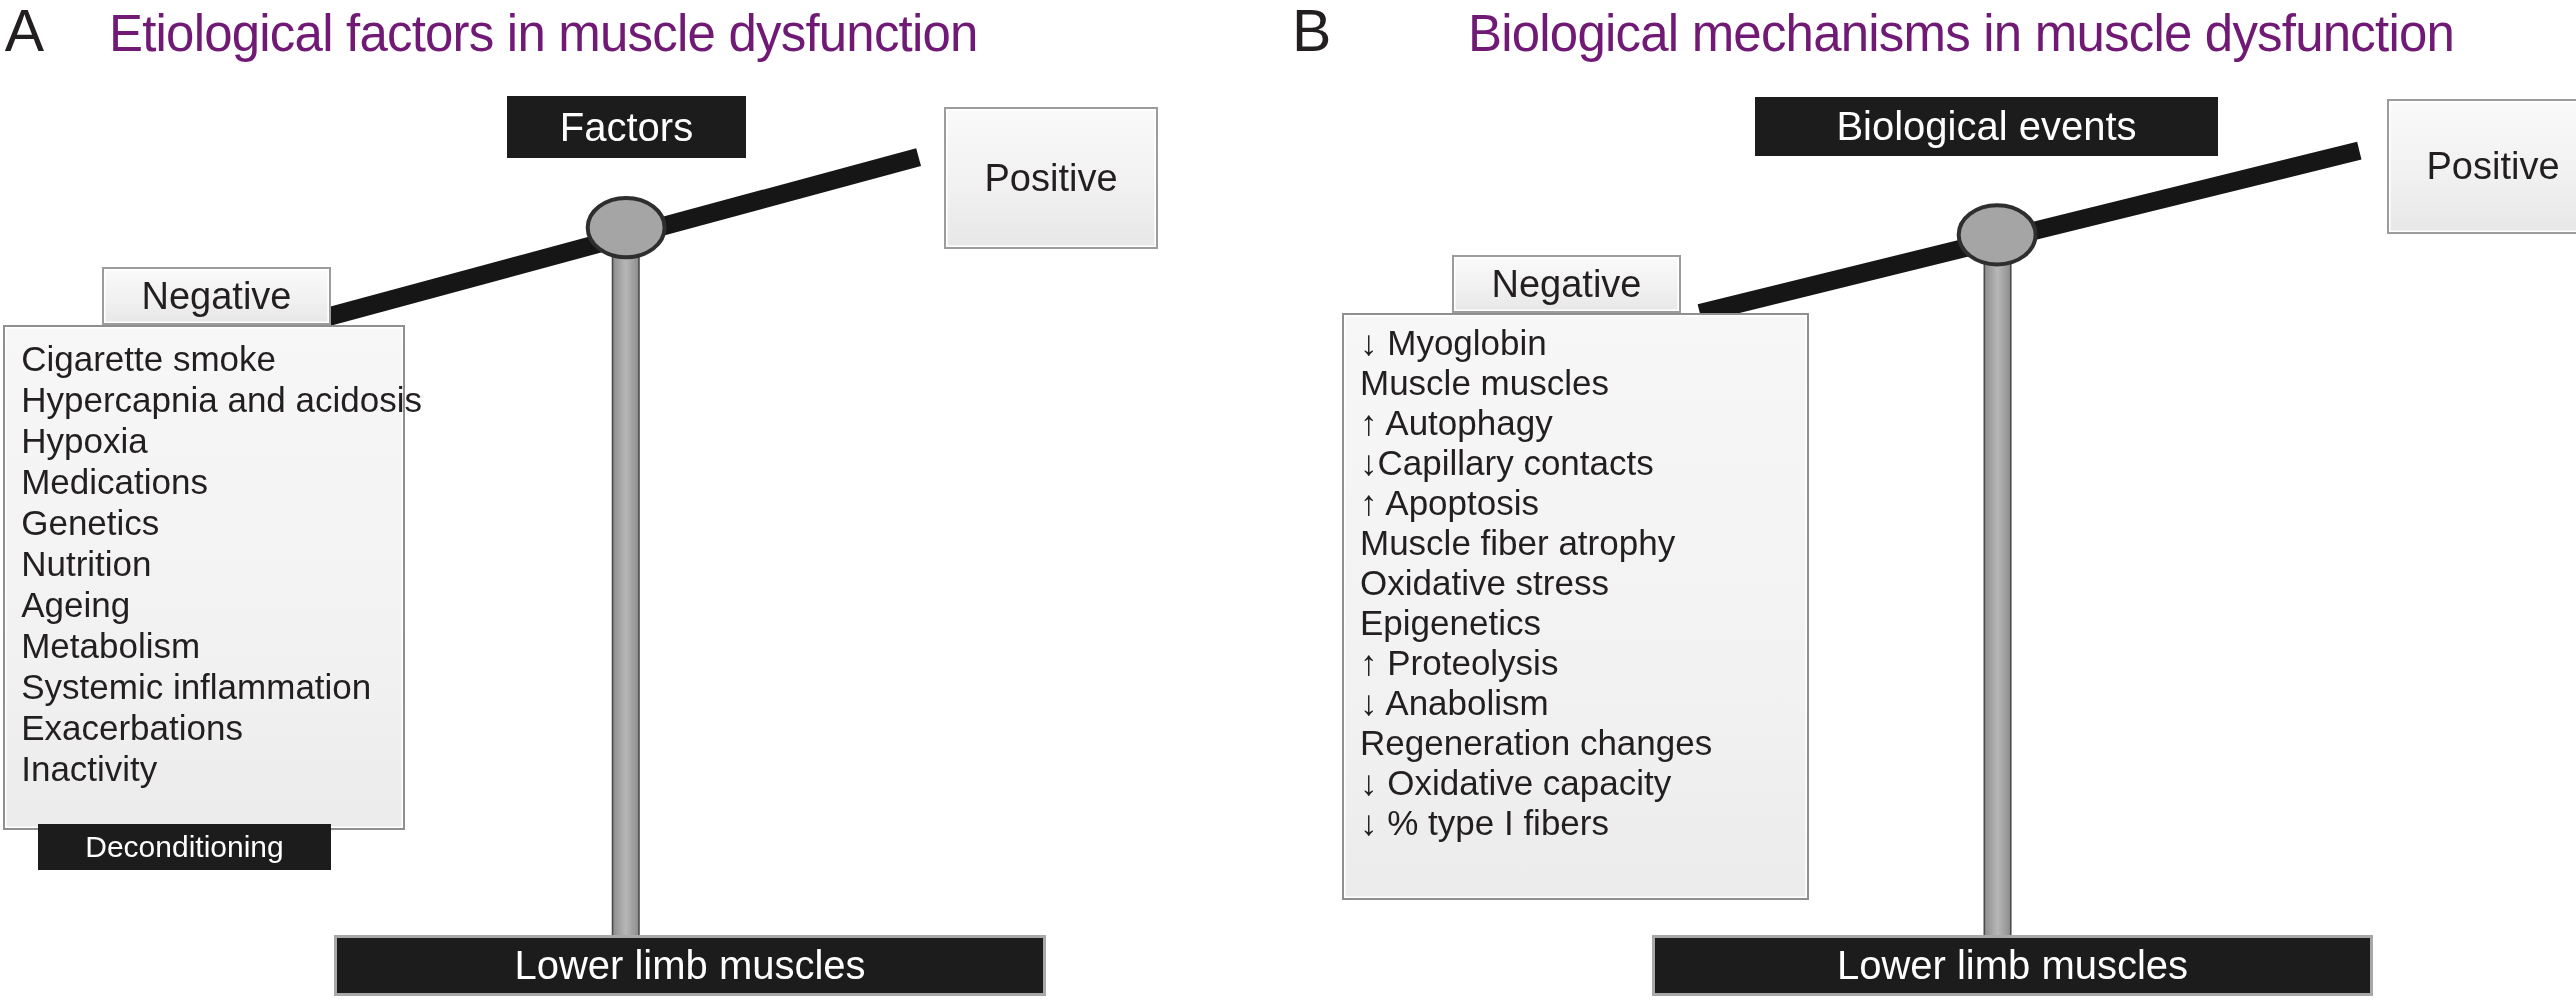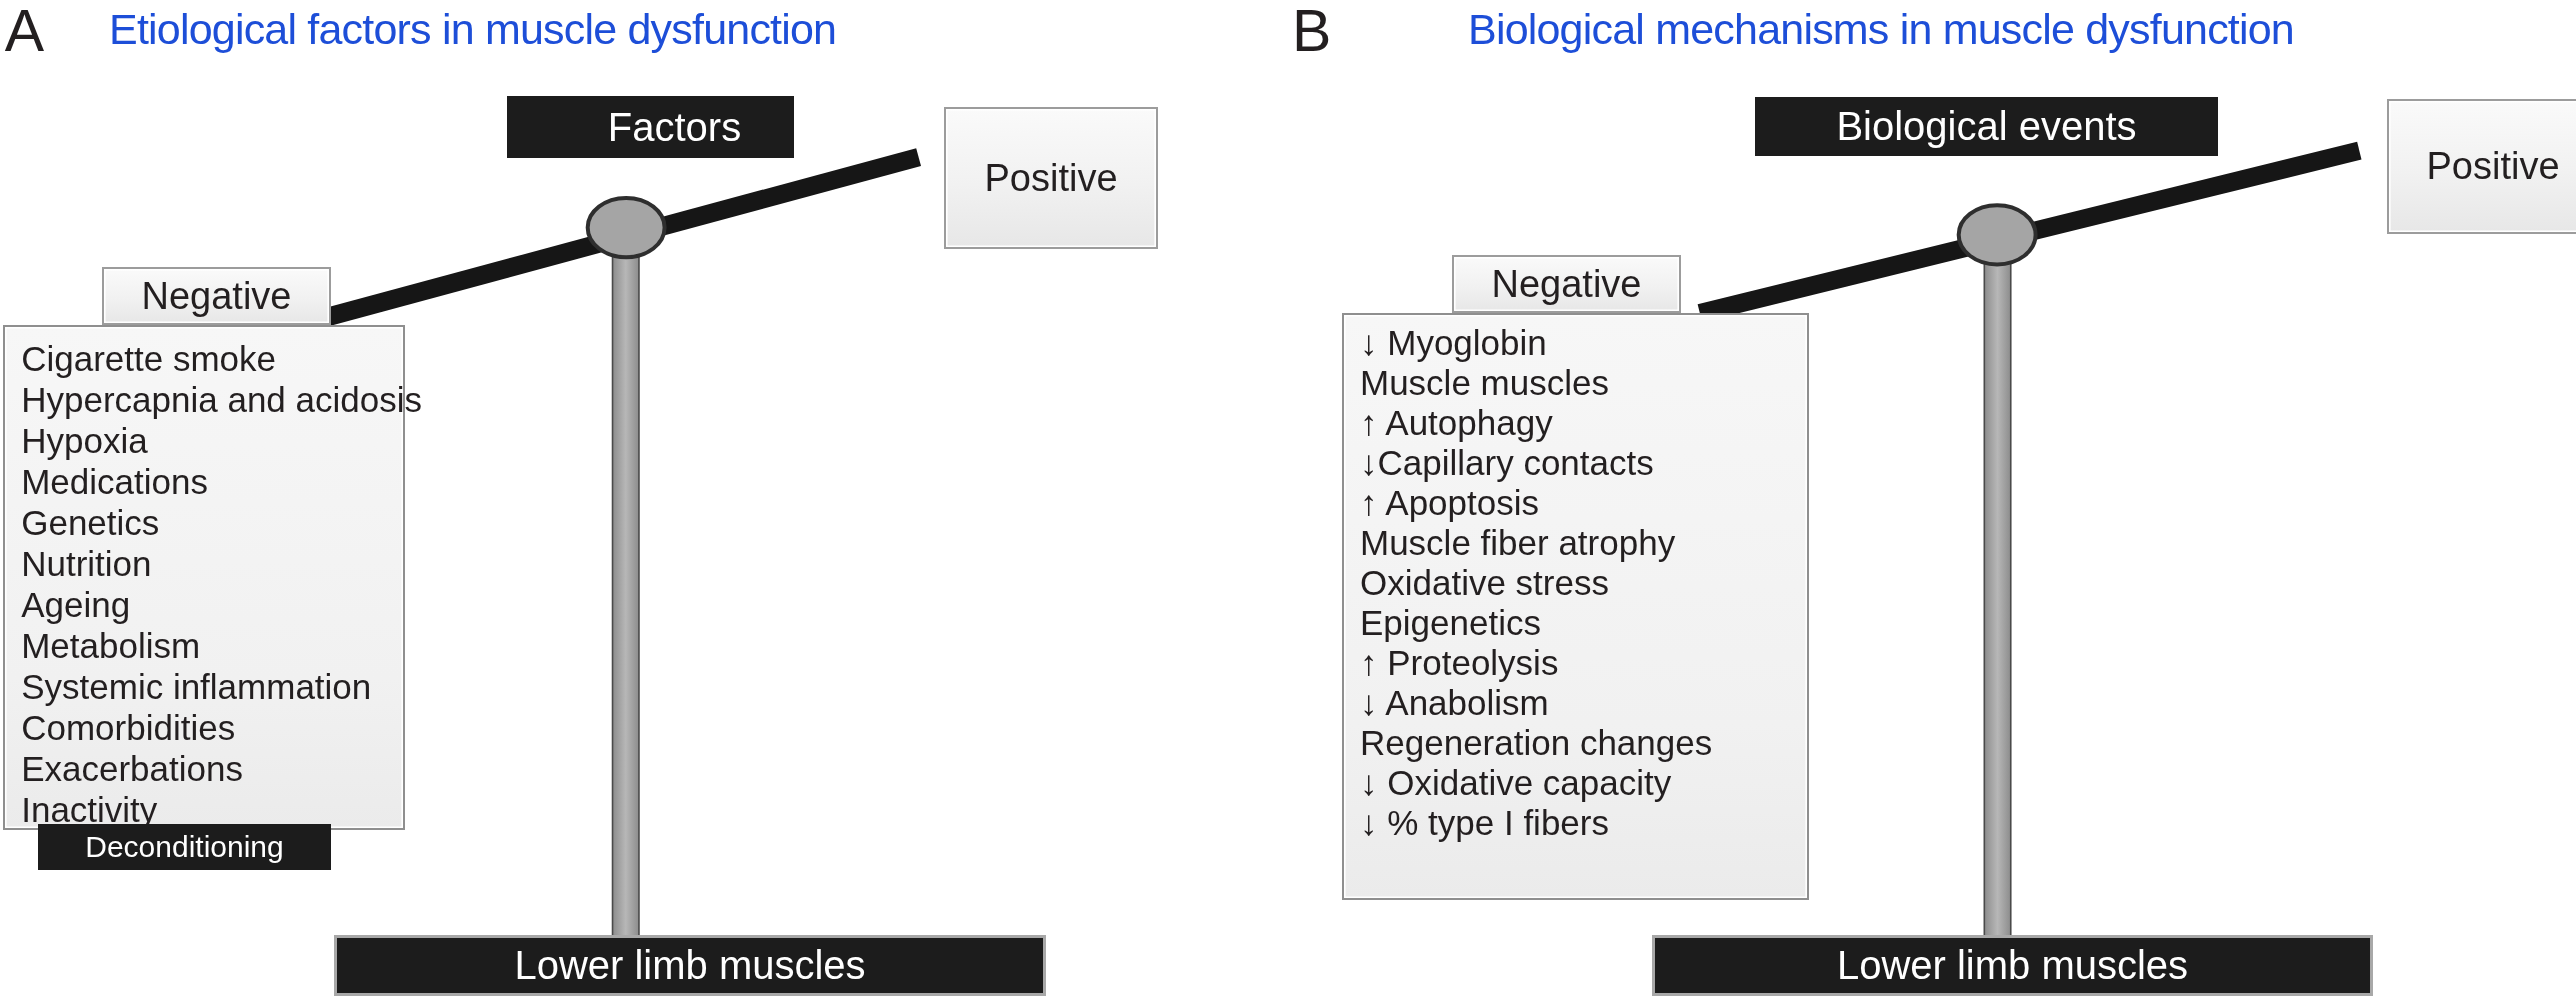--- a/index.html
+++ b/index.html
@@ -9,21 +9,21 @@
     background:#ffffff;
     font-family:"Liberation Sans","DejaVu Sans",sans-serif;
     color:#231f20;
     overflow:hidden;
   }
   .abs{position:absolute;}
   .panel-label{
     font-size:59px;line-height:1;color:#231f20;
   }
   .panel-title{
-    font-size:43px;line-height:1.1;color:#1d4ed8;white-space:nowrap;
+    font-size:51px;line-height:1.1;color:#701a75;white-space:nowrap;
     letter-spacing:-0.8px;
   }
   .dark-box{
     background:#1c1c1c;color:#ffffff;
     display:flex;align-items:center;justify-content:center;
     white-space:nowrap;
   }
   .top-dark{font-size:40px;}
   .light-box{
     background:linear-gradient(180deg,#fafafa 0%,#f1f1f1 55%,#e7e7e7 100%);
@@ -71,37 +71,36 @@
 
     <rect x="2476" y="310" width="33" height="862" fill="url(#postGrad)" stroke="#4a4a4a" stroke-width="2"></rect>
     <line x1="2121" y1="391" x2="2944" y2="188" stroke="#161616" stroke-width="23"></line>
     <ellipse cx="2492" cy="293" rx="48" ry="37" fill="#a5a5a5" stroke="#2e2e2e" stroke-width="5"></ellipse>
   </svg>
 
   <div class="abs panel-label" style="left:4.8px;top:1.6px;">A</div>
 
   <div class="abs panel-title" style="left:109px;top:6.4px;">Etiological factors in muscle dysfunction</div>
 
-  <div class="abs dark-box top-dark" style="left:507px;top:96px;width:239px;height:62px;padding-left:48px;">Factors</div>
+  <div class="abs dark-box top-dark" style="left:507px;top:96px;width:239px;height:62px;">Factors</div>
 
   <div class="abs light-box" style="left:916px;top:107px;width:214px;height:142px;">Positive</div>
 
   <div class="abs light-box" style="left:74px;top:267px;width:229px;height:58px;">Negative</div>
 
   <div class="abs list-box list-a" style="left:3.2px;top:325px;width:402px;height:505px;">
       <div class="li">Cigarette smoke</div>
       <div class="li">Hypercapnia and acidosis</div>
       <div class="li">Hypoxia</div>
       <div class="li">Medications</div>
       <div class="li">Genetics</div>
       <div class="li">Nutrition</div>
       <div class="li">Ageing</div>
       <div class="li">Metabolism</div>
       <div class="li">Systemic inflammation</div>
-      <div class="li">Comorbidities</div>
       <div class="li">Exacerbations</div>
       <div class="li">Inactivity</div>
     </div>
 
   <div class="abs dark-box footer-dark" style="left:38px;top:824px;width:293px;height:46px;">Deconditioning</div>
 
   <div class="abs dark-box base-bar" style="left:334px;top:935px;width:712px;height:61px;">Lower limb muscles</div>
 
   <div class="abs panel-label" style="left:1292px;top:1.6px;">B</div>
 

